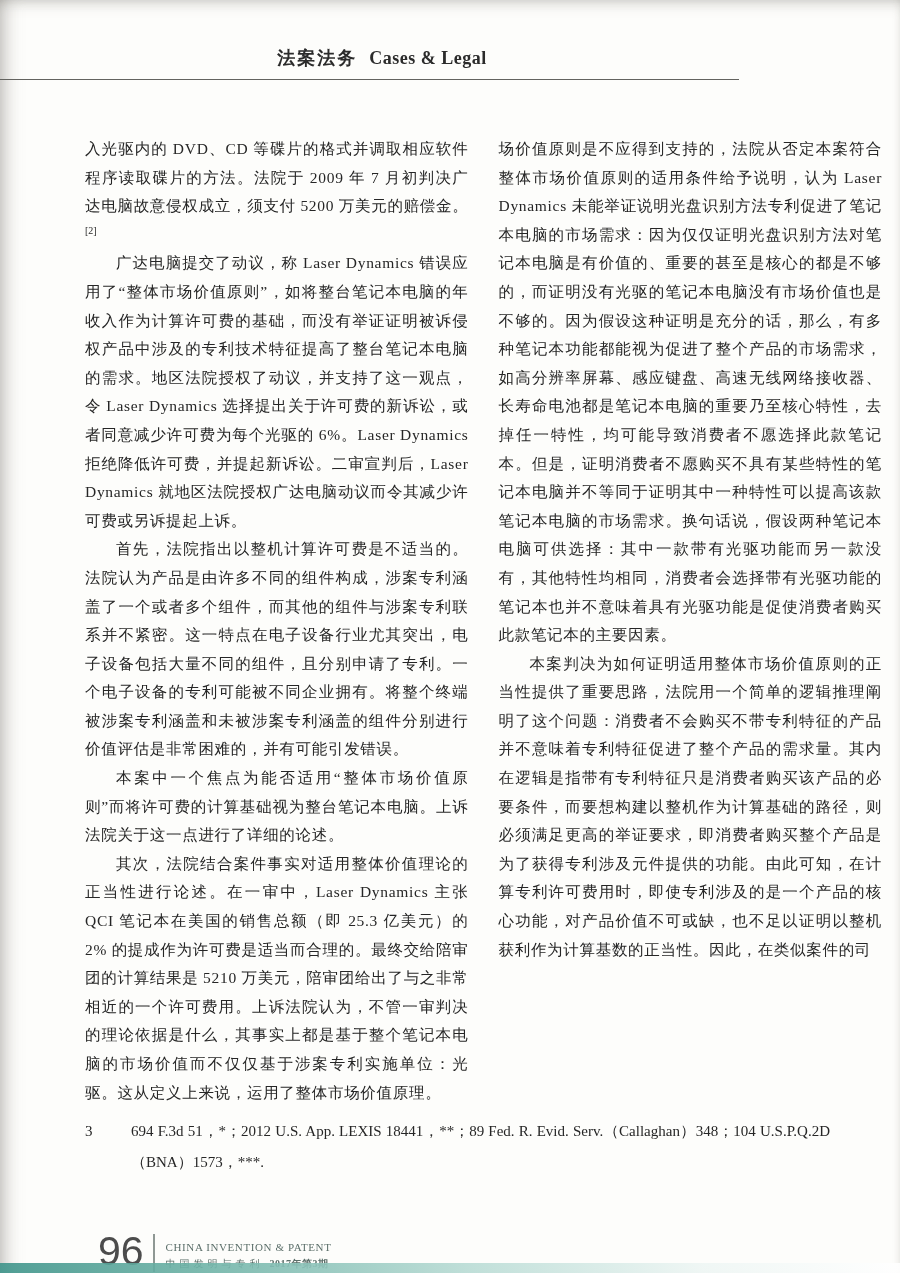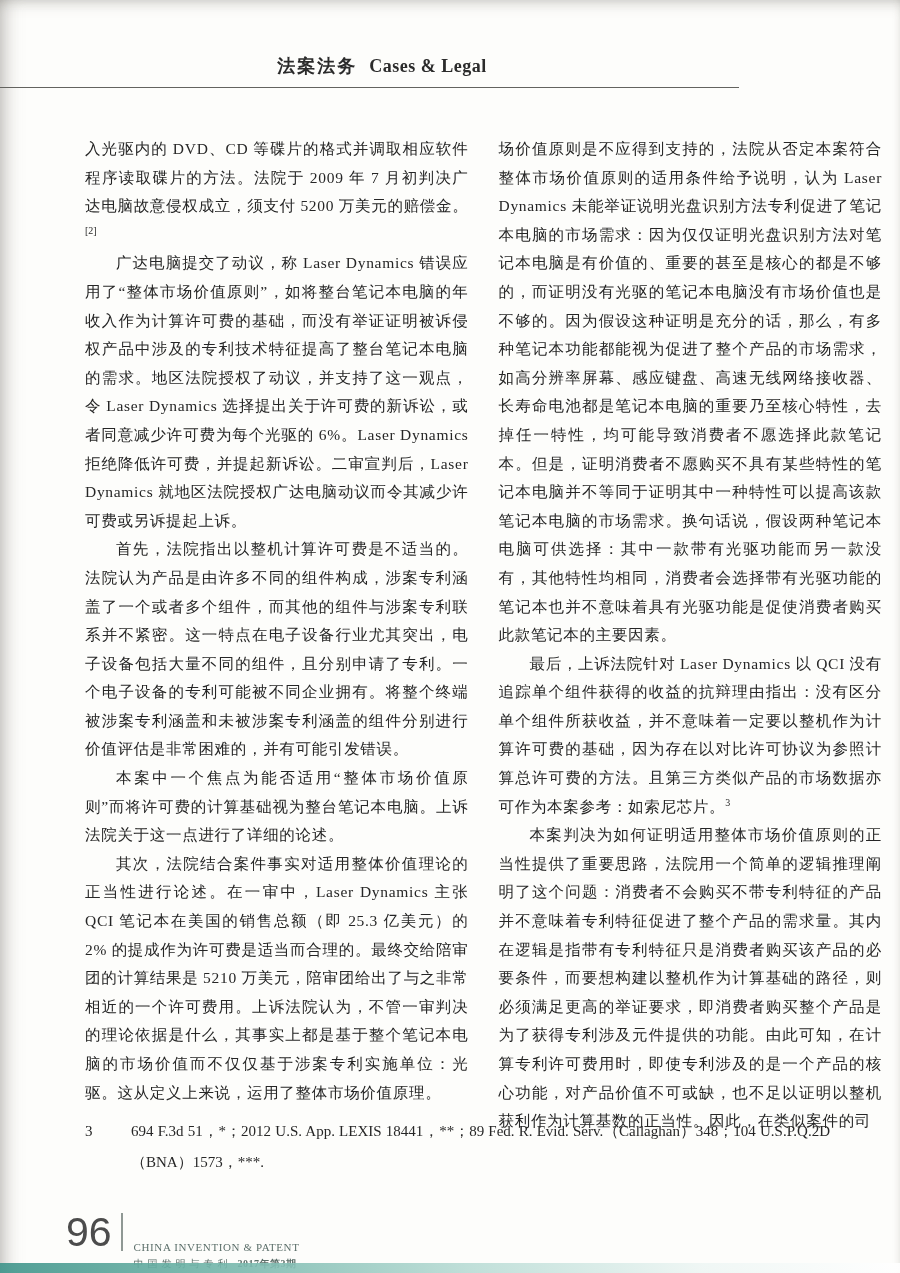--- a/index.html
+++ b/index.html
@@ -8,21 +8,21 @@
     background:#fdfdfb;color:#1f1f1f;
     font-family:"Liberation Serif","DejaVu Serif",serif;
   }
   .page{
     position:absolute;inset:0;background:#fdfdfb;
     box-shadow:inset 16px 0 20px -14px rgba(115,112,105,.55),
                inset 0 12px 16px -12px rgba(115,112,105,.45),
                inset -6px 0 10px -8px rgba(140,138,132,.35);
   }
   
-  .header{position:absolute;top:16px;left:0;width:739px;height:71px;border-bottom:1px solid #63635f;}
+  .header{position:absolute;top:8px;left:0;width:739px;height:71px;border-bottom:1px solid #63635f;}
   .header-inner{
     position:absolute;left:50%;top:38px;transform:translateX(-44%);
     display:flex;align-items:baseline;white-space:nowrap;
   }
   .h-cn{font-family:"Liberation Sans","DejaVu Sans",sans-serif;font-weight:700;font-size:18px;letter-spacing:2px;color:#2b2b2b;}
   .h-en{font-weight:700;font-size:18px;margin-left:12px;color:#2b2b2b;letter-spacing:.5px;}
   
   .content{
     position:absolute;top:108px;left:85px;width:797px;
     display:flex;gap:30px;margin-top:27px;
@@ -32,21 +32,21 @@
   .ind{text-indent:2em;}
   sup.fn-ref{font-size:10px;line-height:0;vertical-align:super;letter-spacing:0;}
   
   .footnote{
     position:absolute;left:85px;top:1116px;width:745px;
     display:flex;font-size:15px;line-height:31px;color:#262626;
   }
   .fn-marker{width:46px;flex:none;}
   .fn-text{flex:1;text-align:justify;}
   
-  .footer{position:absolute;left:66px;top:1192px;display:flex;align-items:center;}
+  .footer{position:absolute;left:98px;top:1192px;display:flex;align-items:flex-end;}
   .page-num{
     font-family:"Liberation Sans","DejaVu Sans",sans-serif;
     font-size:41px;line-height:1;color:#4c4c4c;
   }
   .footer-divider{width:2px;height:38px;background:#8f9894;margin:0 11px 0 9px;}
   .journal{display:flex;flex-direction:column;justify-content:center;color:#5c6f6a;margin-top:48px;}
   .j-en{font-size:11px;letter-spacing:.6px;line-height:14px;}
   .j-cn-row{display:flex;align-items:baseline;margin-top:2px;}
   .j-cn{font-size:10px;letter-spacing:4px;line-height:16px;}
   .j-issue{font-size:10px;font-weight:700;margin-left:6px;letter-spacing:.5px;}
@@ -72,21 +72,20 @@
   <div class="content">
     <div class="col">
       <p><span>入光驱内的 DVD、CD 等碟片的格式并调取相应软件程序读取碟片的方法。法院于 2009 年 7 月初判决广达电脑故意侵权成立，须支付 5200 万美元的赔偿金。</span><sup class="fn-ref">[2]</sup></p>
       <p class="ind"><span>广达电脑提交了动议，称 Laser Dynamics 错误应用了“整体市场价值原则”，如将整台笔记本电脑的年收入作为计算许可费的基础，而没有举证证明被诉侵权产品中涉及的专利技术特征提高了整台笔记本电脑的需求。地区法院授权了动议，并支持了这一观点，令 Laser Dynamics 选择提出关于许可费的新诉讼，或者同意减少许可费为每个光驱的 6%。Laser Dynamics 拒绝降低许可费，并提起新诉讼。二审宣判后，Laser Dynamics 就地区法院授权广达电脑动议而令其减少许可费或另诉提起上诉。</span></p>
       <p class="ind"><span>首先，法院指出以整机计算许可费是不适当的。法院认为产品是由许多不同的组件构成，涉案专利涵盖了一个或者多个组件，而其他的组件与涉案专利联系并不紧密。这一特点在电子设备行业尤其突出，电子设备包括大量不同的组件，且分别申请了专利。一个电子设备的专利可能被不同企业拥有。将整个终端被涉案专利涵盖和未被涉案专利涵盖的组件分别进行价值评估是非常困难的，并有可能引发错误。</span></p>
       <p class="ind"><span>本案中一个焦点为能否适用“整体市场价值原则”而将许可费的计算基础视为整台笔记本电脑。上诉法院关于这一点进行了详细的论述。</span></p>
       <p class="ind"><span>其次，法院结合案件事实对适用整体价值理论的正当性进行论述。在一审中，Laser Dynamics 主张 QCI 笔记本在美国的销售总额（即 25.3 亿美元）的 2% 的提成作为许可费是适当而合理的。最终交给陪审团的计算结果是 5210 万美元，陪审团给出了与之非常相近的一个许可费用。上诉法院认为，不管一审判决的理论依据是什么，其事实上都是基于整个笔记本电脑的市场价值而不仅仅基于涉案专利实施单位：光驱。这从定义上来说，运用了整体市场价值原理。</span></p>
     </div>
     <div class="col">
       <p><span>场价值原则是不应得到支持的，法院从否定本案符合整体市场价值原则的适用条件给予说明，认为 Laser Dynamics 未能举证说明光盘识别方法专利促进了笔记本电脑的市场需求：因为仅仅证明光盘识别方法对笔记本电脑是有价值的、重要的甚至是核心的都是不够的，而证明没有光驱的笔记本电脑没有市场价值也是不够的。因为假设这种证明是充分的话，那么，有多种笔记本功能都能视为促进了整个产品的市场需求，如高分辨率屏幕、感应键盘、高速无线网络接收器、长寿命电池都是笔记本电脑的重要乃至核心特性，去掉任一特性，均可能导致消费者不愿选择此款笔记本。但是，证明消费者不愿购买不具有某些特性的笔记本电脑并不等同于证明其中一种特性可以提高该款笔记本电脑的市场需求。换句话说，假设两种笔记本电脑可供选择：其中一款带有光驱功能而另一款没有，其他特性均相同，消费者会选择带有光驱功能的笔记本也并不意味着具有光驱功能是促使消费者购买此款笔记本的主要因素。</span></p>
-      <p class="ind"><span>最后，上诉法院针对 Laser Dynamics 以 QCI 没有追踪单个组件获得的收益的抗辩理由指出：没有区分单个组件所获收益，并不意味着一定要以整机作为计算许可费的基础，因为存在以对比许可协议为参照计算总许可费的方法。且第三方类似产品的市场数据亦可作为本案参考：如索尼芯片。</span><sup class="fn-ref">3</sup></p>
       <p class="ind"><span>本案判决为如何证明适用整体市场价值原则的正当性提供了重要思路，法院用一个简单的逻辑推理阐明了这个问题：消费者不会购买不带专利特征的产品并不意味着专利特征促进了整个产品的需求量。其内在逻辑是指带有专利特征只是消费者购买该产品的必要条件，而要想构建以整机作为计算基础的路径，则必须满足更高的举证要求，即消费者购买整个产品是为了获得专利涉及元件提供的功能。由此可知，在计算专利许可费用时，即使专利涉及的是一个产品的核心功能，对产品价值不可或缺，也不足以证明以整机获利作为计算基数的正当性。因此，在类似案件的司</span></p>
     </div>
   </div>
 
   <div class="footnote">
     <span class="fn-marker">3</span>
     <span class="fn-text">694 F.3d 51，*；2012 U.S. App. LEXIS 18441，**；89 Fed. R. Evid. Serv.（Callaghan）348；104 U.S.P.Q.2D（BNA）1573，***.</span>
   </div>
 
   <div class="footer">

